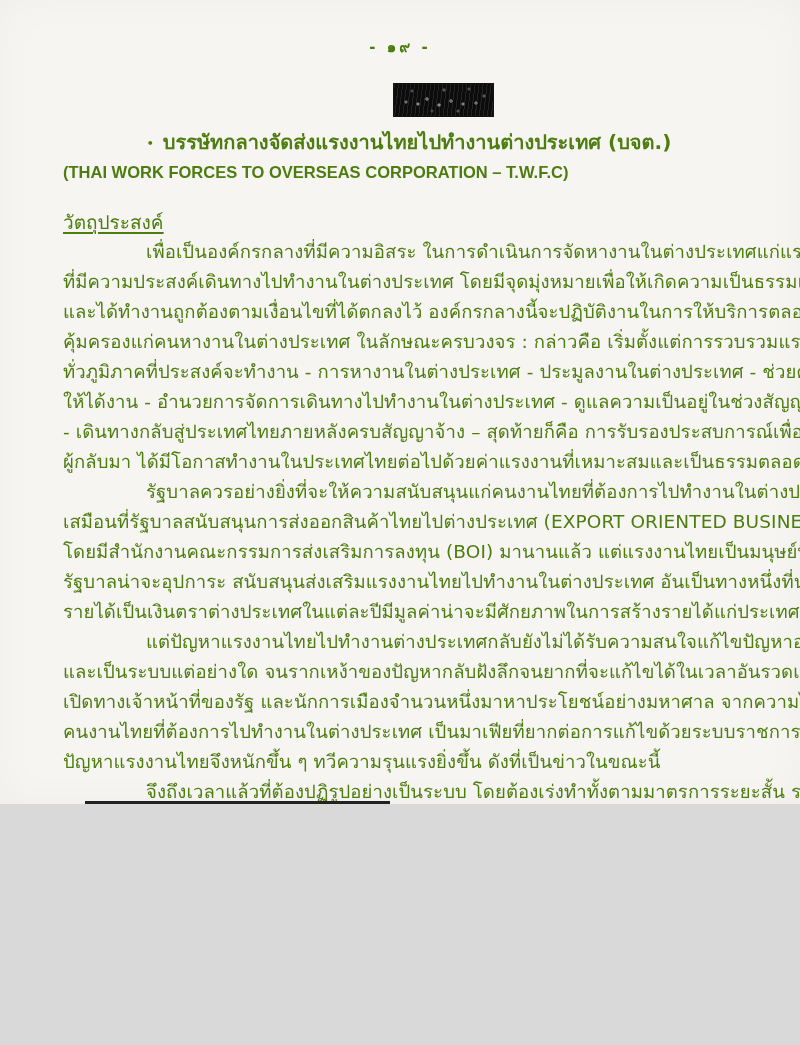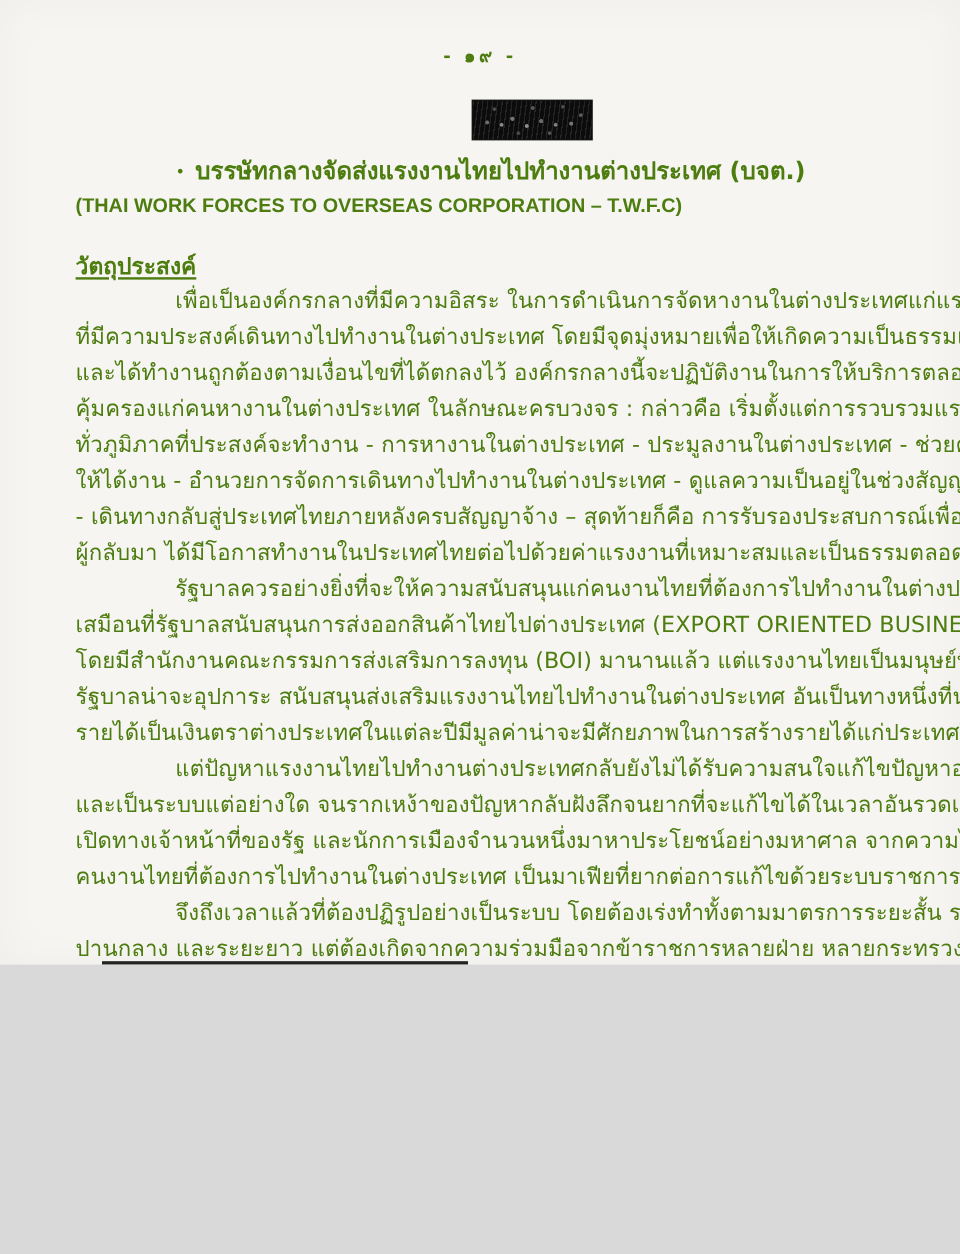--- a/index.html
+++ b/index.html
@@ -47,21 +47,21 @@
   }
   .title-th .bullet{
     font-size:11px;vertical-align:2px;margin-right:9px;
   }
   .title-en{
     font-weight:bold;
     font-family:"Liberation Sans",sans-serif;
     font-size:16.5px;line-height:29px;
   }
   .heading{
-    font-weight:bold;font-size:19px;line-height:30px;
+    font-weight:normal;font-size:19px;line-height:30px;
     text-decoration:underline;text-underline-offset:3px;
     text-decoration-thickness:1.5px;
   }
   .heading.first{margin-top:20px;}
   .heading.later{margin-top:16px;}
   .line{
     font-size:18.5px;line-height:30px;white-space:nowrap;
     letter-spacing:0.1px;
   }
   .line.indent{padding-left:83px;}
@@ -97,20 +97,21 @@
         <div class="line">ผู้กลับมา ได้มีโอกาสทำงานในประเทศไทยต่อไปด้วยค่าแรงงานที่เหมาะสมและเป็นธรรมตลอดไป</div>
         <div class="line indent">รัฐบาลควรอย่างยิ่งที่จะให้ความสนับสนุนแก่คนงานไทยที่ต้องการไปทำงานในต่างประเทศ :</div>
         <div class="line">เสมือนที่รัฐบาลสนับสนุนการส่งออกสินค้าไทยไปต่างประเทศ (EXPORT ORIENTED BUSINESSESS)</div>
         <div class="line">โดยมีสำนักงานคณะกรรมการส่งเสริมการลงทุน (BOI) มานานแล้ว แต่แรงงานไทยเป็นมนุษย์ที่มีชีวิตจิตใจ</div>
         <div class="line">รัฐบาลน่าจะอุปการะ สนับสนุนส่งเสริมแรงงานไทยไปทำงานในต่างประเทศ อันเป็นทางหนึ่งที่น่าจะนำ</div>
         <div class="line">รายได้เป็นเงินตราต่างประเทศในแต่ละปีมีมูลค่าน่าจะมีศักยภาพในการสร้างรายได้แก่ประเทศโดยรวมถึง</div>
         <div class="line indent">แต่ปัญหาแรงงานไทยไปทำงานต่างประเทศกลับยังไม่ได้รับความสนใจแก้ไขปัญหาอย่างจริงจัง</div>
         <div class="line">และเป็นระบบแต่อย่างใด จนรากเหง้าของปัญหากลับฝังลึกจนยากที่จะแก้ไขได้ในเวลาอันรวดเร็ว เป็นการ</div>
         <div class="line">เปิดทางเจ้าหน้าที่ของรัฐ และนักการเมืองจำนวนหนึ่งมาหาประโยชน์อย่างมหาศาล จากความไม่รู้ของ</div>
         <div class="line">คนงานไทยที่ต้องการไปทำงานในต่างประเทศ เป็นมาเฟียที่ยากต่อการแก้ไขด้วยระบบราชการที่เป็นอยู่</div>
+        <div class="line">ปัญหาแรงงานไทยจึงหนักขึ้น ๆ ทวีความรุนแรงยิ่งขึ้น ดังที่เป็นข่าวในขณะนี้</div>
         <div class="line indent">จึงถึงเวลาแล้วที่ต้องปฏิรูปอย่างเป็นระบบ โดยต้องเร่งทำทั้งตามมาตรการระยะสั้น  ระยะ</div>
         <div class="line">ปานกลาง และระยะยาว แต่ต้องเกิดจากความร่วมมือจากข้าราชการหลายฝ่าย หลายกระทรวง ทบวง</div>
         <div class="line">กรม อย่างเป็นรูปธรรมในแนวทางเดียวกัน เพื่อร่วมขจัดปัญหาทุกรูปแบบที่เกิดกับแรงงานไทยไปทำงาน</div>
         <div class="line">ในต่างประเทศอย่างเป็นระบบ และต้องเป็นระบบบูรณาการเต็มรูปแบบ (FULLY INTEGRATED SYSTEM)</div>
       </div>
   </div>
 
   <div class="dot-artifact"></div>
   <div class="bottom-artifact"></div>
 </div>

